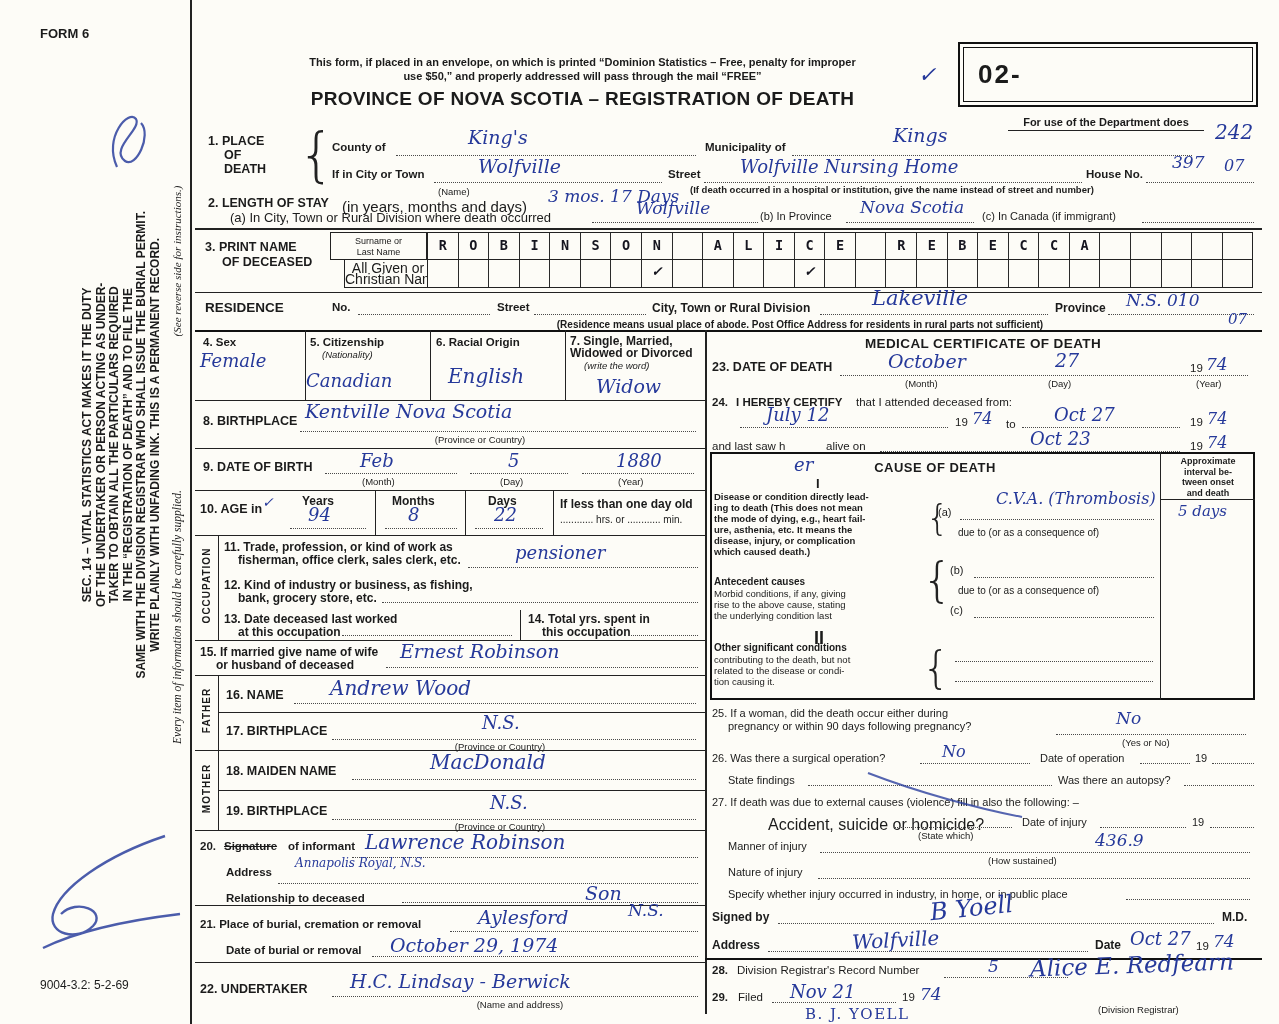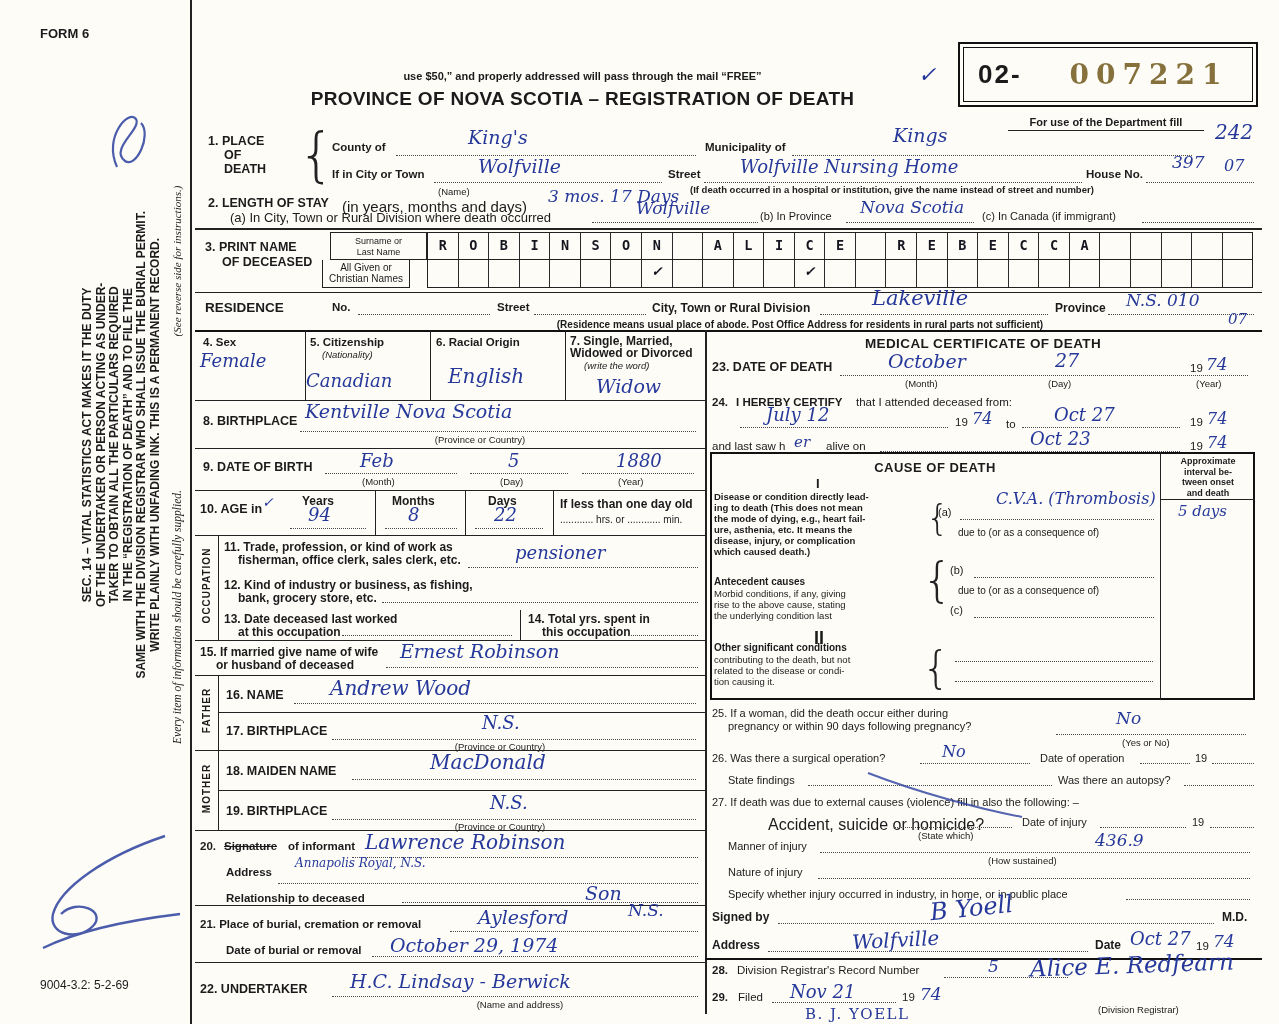--- a/index.html
+++ b/index.html
@@ -56,32 +56,32 @@
 
   <svg class="ab" style="left:95px;top:105px" width="70" height="70" viewBox="0 0 70 70">
     <path d="M22 62 C 8 32, 34 4, 41 14 C 47 24, 14 44, 30 56 C 41 64, 57 30, 46 18" stroke="#2b3f9e" fill="none" stroke-width="2.2" opacity="0.85"></path>
   </svg>
   <svg class="ab" style="left:35px;top:818px" width="150" height="150" viewBox="0 0 150 150">
     <path d="M130 18 C 70 38, 25 70, 18 96 C 13 116, 42 124, 58 108 C 72 93, 42 80, 26 96 M 8 130 C 45 112, 95 102, 145 96" stroke="#2b3f9e" fill="none" stroke-width="2.4" opacity="0.85"></path>
   </svg>
 
   <div class="ab vline" style="left:190px;top:0;height:1024px;border-left-width:2px"></div>
 
+  <div class="ab c b" style="left:260px;top:56px;width:645px;font-size:11px">This form, if placed in an envelope, on which is printed “Dominion Statistics – Free, penalty for improper</div>
   <div class="ab c b" style="left:260px;top:70px;width:645px;font-size:11px">use $50,” and properly addressed will pass through the mail “FREE”</div>
   <div class="ab c b" style="left:270px;top:88px;width:625px;font-size:19px;letter-spacing:.3px">PROVINCE OF NOVA SCOTIA – REGISTRATION OF DEATH</div>
 
   <div class="ab ink" style="left:918px;top:62px;font-size:22px">✓</div>
 
   <div class="ab serialbox" style="left:958px;top:42px;width:300px;height:65px">
     <div class="serialinner"></div>
     <span class="b" style="margin-left:18px;font-size:26px;letter-spacing:2px;position:relative">02-</span>
-    <span class="stamp" style="margin-left:48px;font-size:28px;position:relative">007221</span>
-  </div>
-
-  <div class="ab c b" style="left:1008px;top:116px;width:196px;font-size:11px;border-bottom:1.6px solid #222;padding-bottom:2px">For use of the Department fill</div>
+  </div>
+
+  <div class="ab c b" style="left:1008px;top:116px;width:196px;font-size:11px;border-bottom:1.6px solid #222;padding-bottom:2px">For use of the Department does</div>
   <div class="ab ink" style="left:1215px;top:120px;font-size:20px">242</div>
 
   <div class="ab blb" style="left:208px;top:134px">1. PLACE</div>
   <div class="ab blb" style="left:224px;top:148px">OF</div>
   <div class="ab blb" style="left:224px;top:162px">DEATH</div>
   <div class="ab brace" style="left:298px;top:126px;font-size:58px;line-height:58px">{</div>
 
   <div class="ab lbl" style="left:332px;top:141px">County of</div>
   <div class="ab dots" style="left:396px;top:154px;width:300px"></div>
   <div class="ab ink" style="left:468px;top:126px;font-size:19px">King's</div>
@@ -117,21 +117,21 @@
 
   <div class="ab hline" style="left:195px;top:228px;width:1067px;border-top-width:2px"></div>
 
   <div class="ab blb" style="left:205px;top:240px">3. PRINT NAME</div>
   <div class="ab blb" style="left:222px;top:255px">OF DECEASED</div>
 
   <div class="ab c" style="left:330px;top:232px;width:97px;height:28px;border:1.5px solid #222;font-size:9px;padding-top:3px;line-height:10.5px">
     <div>Surname or</div>
     <div>Last Name</div>
   </div>
-  <div class="ab c" style="left:322px;top:260px;width:88px;height:28px;border:1.5px solid #222;border-top:none;font-size:10px;padding-top:3px;line-height:10.5px">
+  <div class="ab c" style="left:344px;top:260px;width:88px;height:28px;border:1.5px solid #222;border-top:none;font-size:14px;padding-top:3px;line-height:10.5px">
     <div>All Given or</div>
     <div>Christian Names</div>
   </div>
 
   <div class="ab gridrow" style="left:427px;top:232px;width:826px;height:28px">
       <span class="gcell">R</span>
       <span class="gcell">O</span>
       <span class="gcell">B</span>
       <span class="gcell">I</span>
       <span class="gcell">N</span>
@@ -353,21 +353,21 @@
   <div class="ab dots" style="left:740px;top:426px;width:208px"></div>
   <div class="ab ink" style="left:766px;top:404px;font-size:18px">July 12</div>
   <div class="ab" style="left:955px;top:416px;font-size:11.5px">19</div>
   <div class="ab ink" style="left:972px;top:409px;font-size:16px">74</div>
   <div class="ab" style="left:1006px;top:418px;font-size:11.5px">to</div>
   <div class="ab dots" style="left:1022px;top:426px;width:158px"></div>
   <div class="ab ink" style="left:1054px;top:404px;font-size:18px">Oct 27</div>
   <div class="ab" style="left:1190px;top:416px;font-size:11.5px">19</div>
   <div class="ab ink" style="left:1207px;top:409px;font-size:16px">74</div>
   <div class="ab" style="left:712px;top:440px;font-size:11.5px">and last saw h</div>
-  <div class="ab ink" style="left:794px;top:433px;font-size:15px">er</div>
+  <div class="ab ink" style="left:794px;top:454px;font-size:18px">er</div>
   <div class="ab" style="left:826px;top:440px;font-size:11.5px">alive on</div>
   <div class="ab dots" style="left:880px;top:450px;width:300px"></div>
   <div class="ab ink" style="left:1030px;top:428px;font-size:18px">Oct 23</div>
   <div class="ab" style="left:1190px;top:440px;font-size:11.5px">19</div>
   <div class="ab ink" style="left:1207px;top:433px;font-size:16px">74</div>
 
   <div class="ab" style="left:710px;top:452px;width:545px;height:248px;border:2px solid #111"></div>
   <div class="ab vline" style="left:1160px;top:452px;height:248px"></div>
   <div class="ab c tiny para" style="left:1162px;top:456px;width:92px;line-height:10.5px;font-weight:bold">
     <div>Approximate</div>

